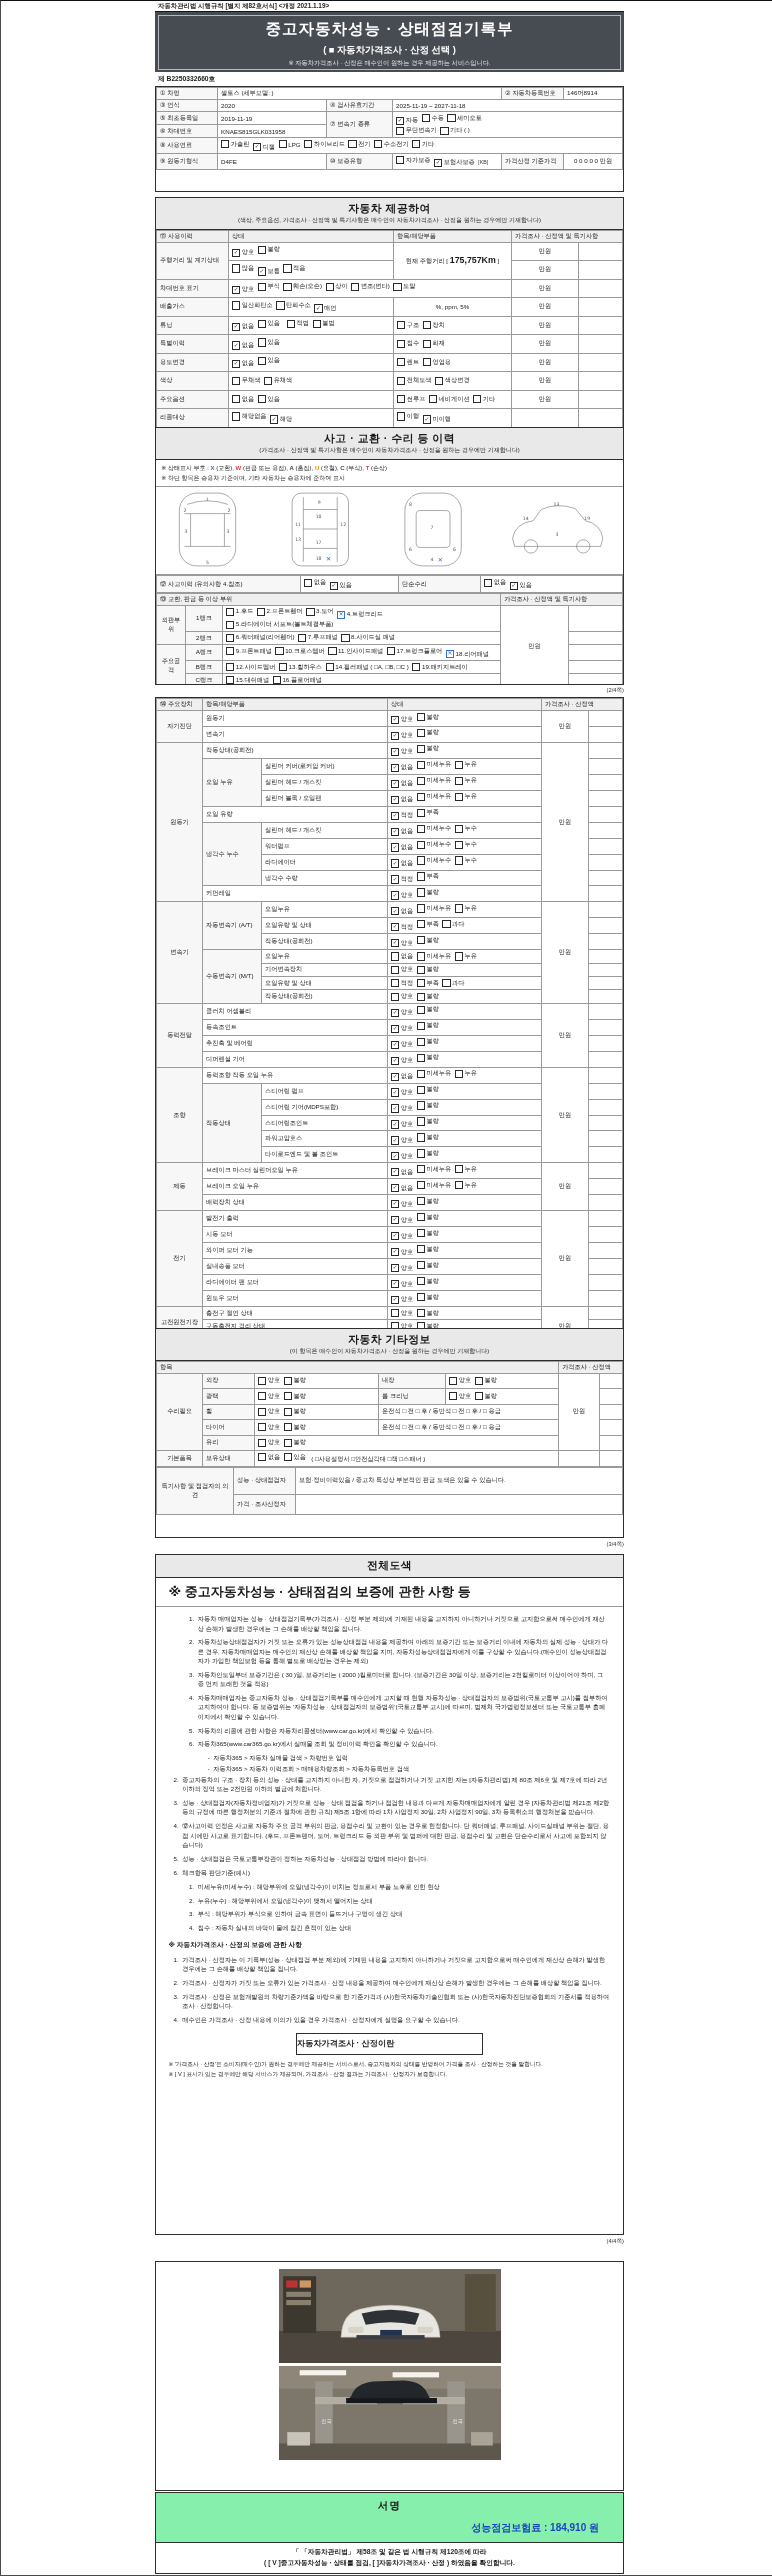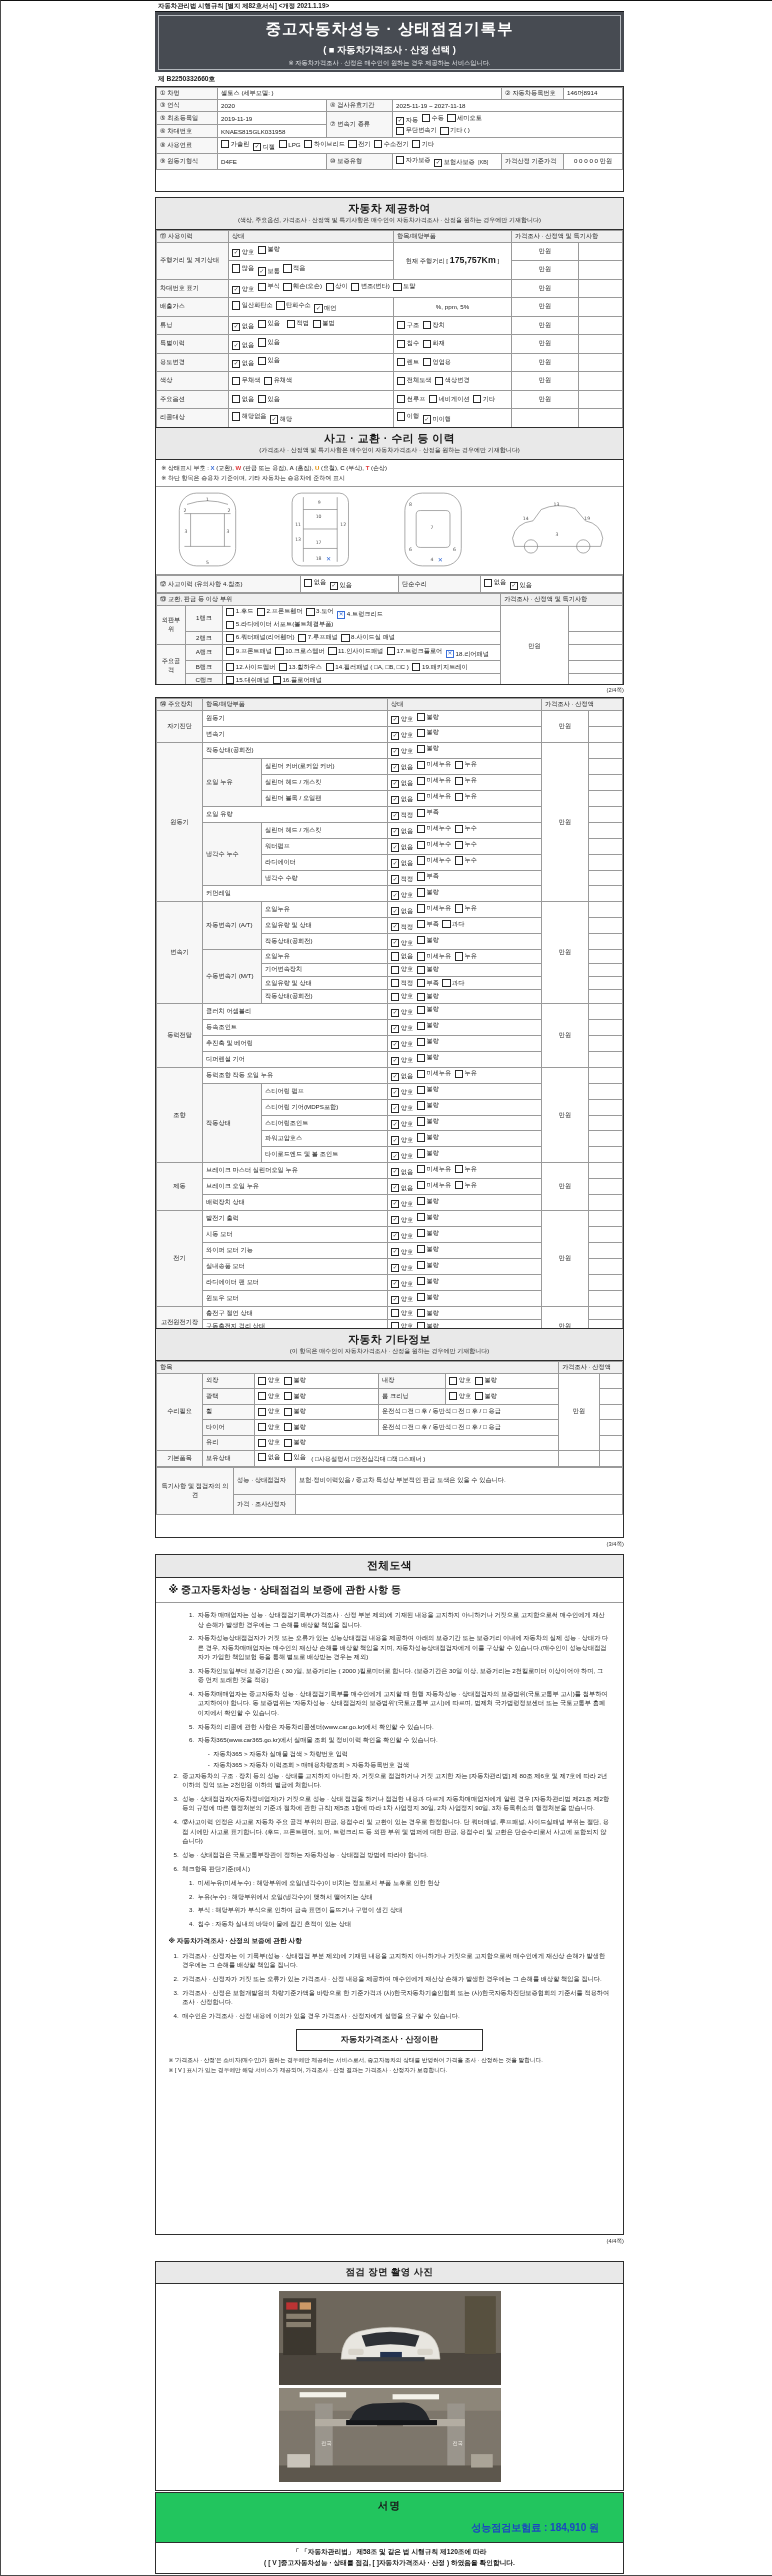--- a/index.html
+++ b/index.html
@@ -39,27 +39,27 @@
   .bandline .amountbox{display:inline-block;border:0.5px solid #777;background:#f4f4f4;
         padding:1px 7.2px;font-size:8.8px;letter-spacing:2.1px;margin-left:7.2px;vertical-align:middle;}
   .bandline .blabel{font-size:9.8px;font-weight:bold;vertical-align:middle;}
   .bandline .bnote{font-size:5.7px;margin-top:2.1px;}
   .noticebody{padding:7.2px 12.4px 5.2px;font-size:6.2px;line-height:1.5;}
   .ni{display:flex;margin-bottom:4.6px;}
   .ni .n{flex:none;width:10.3px;text-align:right;margin-right:3.6px;}
   .ni.ind1{margin-left:15.5px;}
   .ni.ind2{margin-left:31px;margin-bottom:1.5px;}
   .nhead{font-weight:bold;font-size:6.7px;margin:7.2px 0 5.2px;}
-  .nbox{border:1px solid #2e2e2e;width:185px;margin:8.2px auto 5.2px;text-align:center;
+  .nbox{border:1px solid #2e2e2e;width:185px;margin:8.2px auto 5.2px;text-align:left;
         font-size:8.2px;font-weight:bold;padding:4.1px 0;}
   .nboxnote{font-size:5.7px;margin:1.5px 0;}
-  .guarrow{padding:5.2px 12.4px;border-bottom:0.5px solid #9a9a9a;font-size:10px;font-weight:bold;}
+  .guarrow{padding:5.2px 12.4px;border-bottom:0.5px solid #9a9a9a;font-size:13px;font-weight:bold;}
   .photobody{padding:4.1px 0;text-align:center;}
   .photobody svg{display:block;margin:3.1px auto;}
-  .signgray{background:#22c55e;border-bottom:1px solid #2e2e2e;position:relative;height:49px;}
+  .signgray{background:#86efac;border-bottom:1px solid #2e2e2e;position:relative;height:49px;}
   .signgray .st{ text-align:center;font-size:10.3px;font-weight:bold;padding-top:6.2px;letter-spacing:1.5px;}
   .signgray .fee{position:absolute;right:24px;top:28px;font-size:10px;font-weight:bold;color:#1b46c2;}
   .signwhite{padding:4.1px 0 2.1px;text-align:center;font-size:6.7px;font-weight:bold;line-height:1.6;}
   .num{fill:#555;font-size:9px;font-family:"DejaVu Sans",sans-serif;}
   .xmark{fill:#3a6fd8;font-size:12px;font-weight:bold;font-family:"DejaVu Sans",sans-serif;}
 </style>
 </head>
 <body>
 
 <div class="frame"></div>
@@ -1341,23 +1341,20 @@
       </div>
       <div class="nbox">자동차가격조사 · 산정이란</div>
       <div class="nboxnote">※ '가격조사 · 산정'은 소비자(매수인)가 원하는 경우에만 제공하는 서비스로서, 중고자동차의 상태를 반영하여 가격을 조사 · 산정하는 것을 말합니다.</div>
       <div class="nboxnote">※ [ V ] 표시가 있는 경우에만 해당 서비스가 제공되며, 가격조사 · 산정 결과는 가격조사 · 산정자가 보증합니다.</div>
     </div>
 </div>
 
 <div class="pgmark" style="top:2238px">(4/4쪽)</div>
 
 <div class="sec" id="sec-photos" style="top:2261px;height:230px">
-  <div class="band">
-    <h2 style="font-size:9.3px">점검 장면 촬영 사진</h2>
-  </div>
   <div class="photobody">
     <svg width="222" height="94" viewBox="0 0 430 182">
       <rect width="430" height="182" fill="#6e675c"></rect>
       <rect y="120" width="430" height="62" fill="#4c463e"></rect>
       <rect x="8" y="14" width="64" height="110" fill="#3c372f"></rect>
       <rect x="14" y="22" width="22" height="14" fill="#b33"></rect>
         <rect x="40" y="22" width="22" height="14" fill="#c96"></rect>
       <rect x="14" y="44" width="48" height="10" fill="#887f6f"></rect>
         <rect x="14" y="60" width="48" height="10" fill="#887f6f"></rect>
       <rect x="360" y="10" width="60" height="112" fill="#57503f"></rect>

